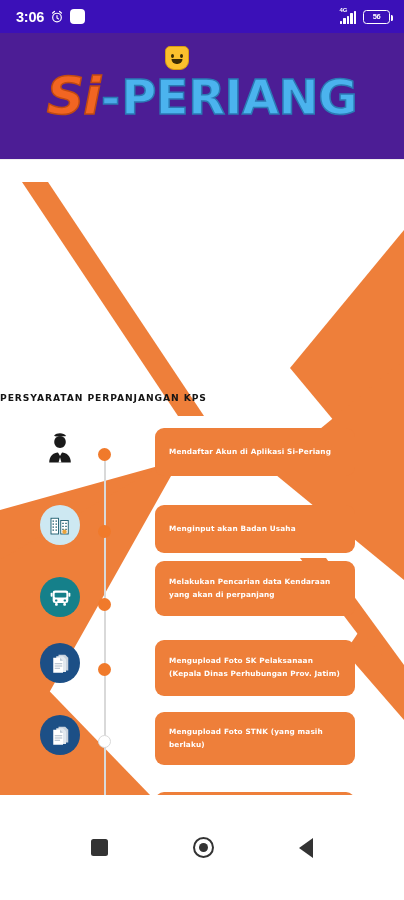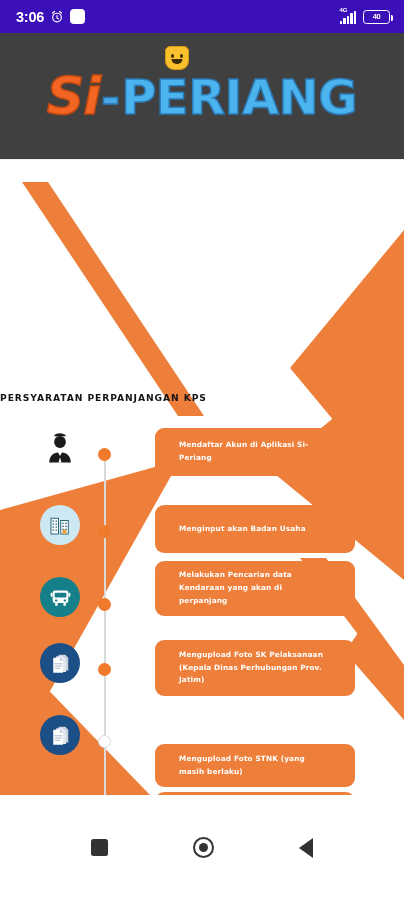--- a/index.html
+++ b/index.html
@@ -50,21 +50,21 @@
     width: 2.5px; height: 6px; background: #ffffff; border-radius: 0 1.5px 1.5px 0;
   }
   .battery-level {
     font-size: 7.5px; font-weight: bold; color: #ffffff; line-height: 1;
     letter-spacing: -0.3px;
   }
 
   
   .app-header {
     height: 127px;
-    background: #404040;
+    background: #4c1d95;
     display: flex; align-items: center; justify-content: center;
     position: relative;
     border-bottom: 1px solid #EFEFEF;
   }
   .logo-main { position: relative; display: flex; align-items: baseline; }
   .logo-si {
     font-family: "DejaVu Sans", sans-serif;
     font-size: 52px; font-weight: bold; font-style: italic;
     color: #F26522;
     -webkit-text-stroke: 1.5px #C14A10;
@@ -128,21 +128,21 @@
     font-size: 9.2px; font-weight: bold;
     letter-spacing: 0.9px; color: #151515;
     font-family: "DejaVu Sans", sans-serif;
   }
 
   
   .step-card {
     position: absolute; left: 155px; width: 200px;
     background: #EE7F3A;
     border-radius: 9px;
-    padding: 0 24px;
+    padding: 0 14px;
     display: flex; align-items: center;
     color: #ffffff;
     font-size: 7.3px; font-weight: bold;
     line-height: 1.75;
     letter-spacing: 0.15px;
     font-family: "DejaVu Sans", sans-serif;
   }
 
   
   .step-icon {
@@ -198,21 +198,21 @@
   <div class="status-right">
     <span class="signal-wrap">
       <span class="net-label">4G</span>
       <span class="sig-bar b0"></span>
       <span class="sig-bar b1"></span>
       <span class="sig-bar b2"></span>
       <span class="sig-bar b3"></span>
       <span class="sig-bar b4"></span>
     </span>
     <span class="battery">
-      <span class="battery-level">40</span>
+      <span class="battery-level">56</span>
     </span>
   </div>
 </div>
 
 <div class="app-header">
   <div class="logo-main">
     <span class="logo-si">Si</span>
     <span class="logo-dash">-</span>
     <span class="logo-periang">PERIANG</span>
     <span class="logo-smiley">
@@ -334,21 +334,21 @@
         <path d="M14 5h9l4 4v17h-13z" fill="#C9D3DE"></path>
         <path d="M11 7h9l4 4v17H11z" fill="#E3E9EF"></path>
         <path d="M7 9h9l4 4v16H7z" fill="#ffffff"></path>
         <path d="M16 9v4h4z" fill="#B8C4D1"></path>
         <g stroke="#98A8B8" stroke-width="1.1" stroke-linecap="round">
           <path d="M9.5 17h9M9.5 20h9M9.5 23h6"></path>
         </g>
       </svg>
     </span>
   </div>
-  <div class="step-card" style="top:584px; height:43px">
+  <div class="step-card" style="top:552px; height:53px">
     <span>Mengupload Foto STNK (yang masih berlaku)</span>
   </div>
 
   <div class="step-card" style="top:632px; height:53px">
     
   </div>
 
 </div>
 
 <div class="nav-bar">

